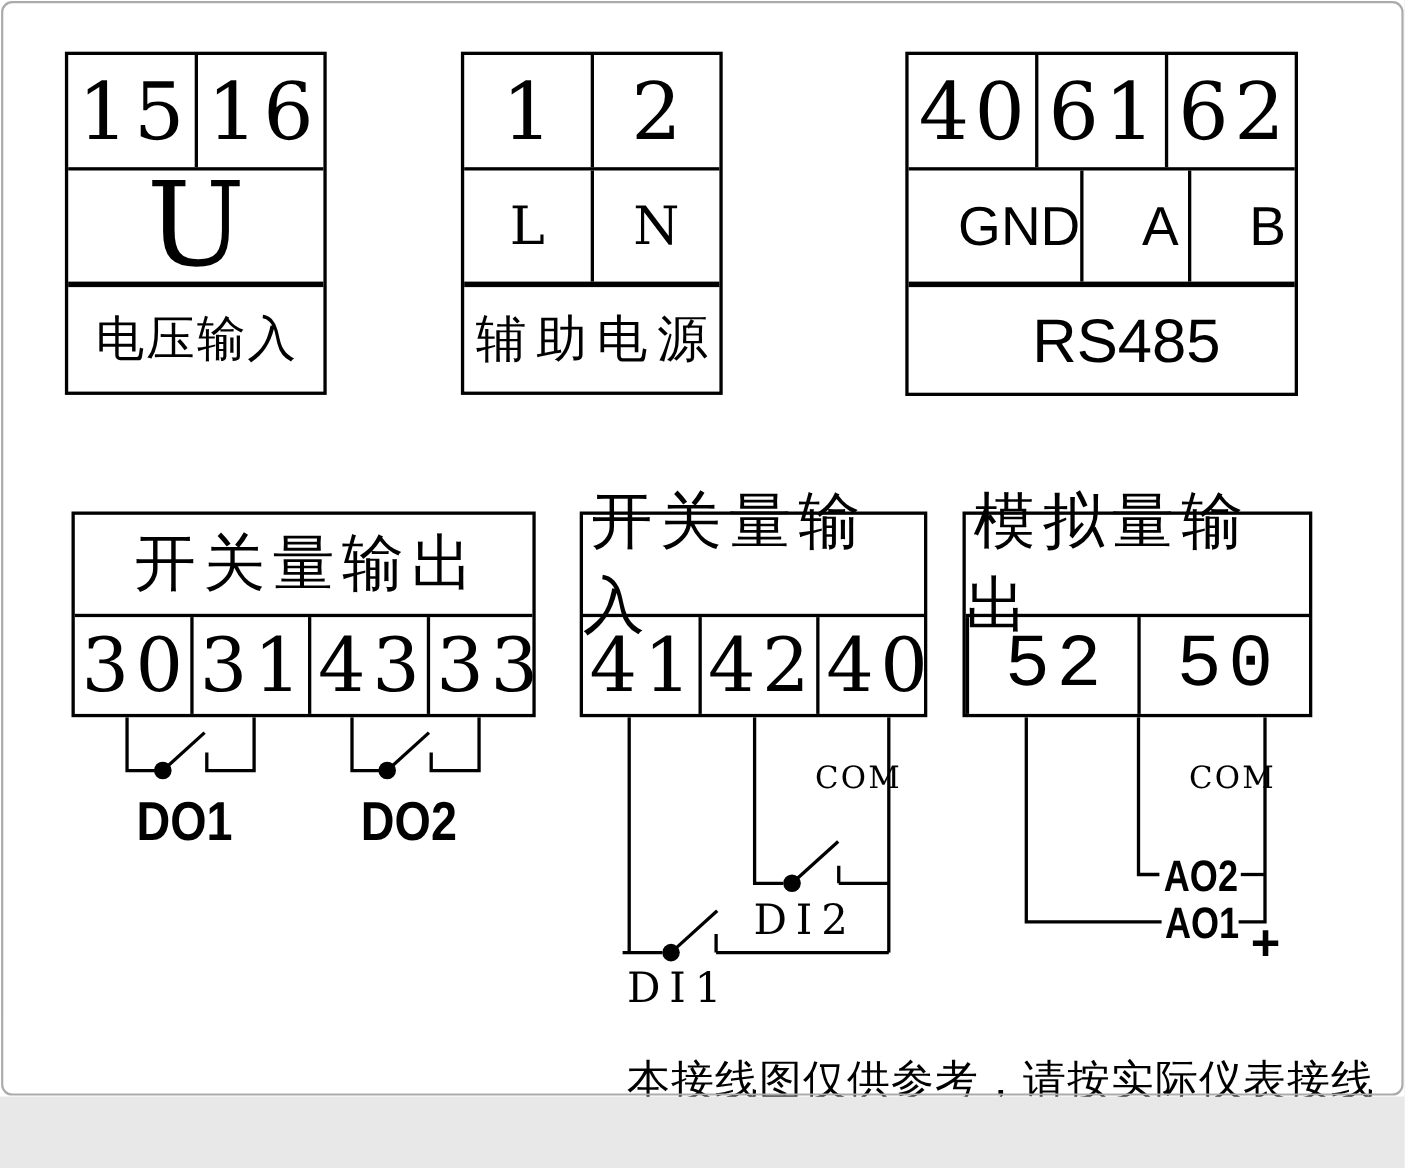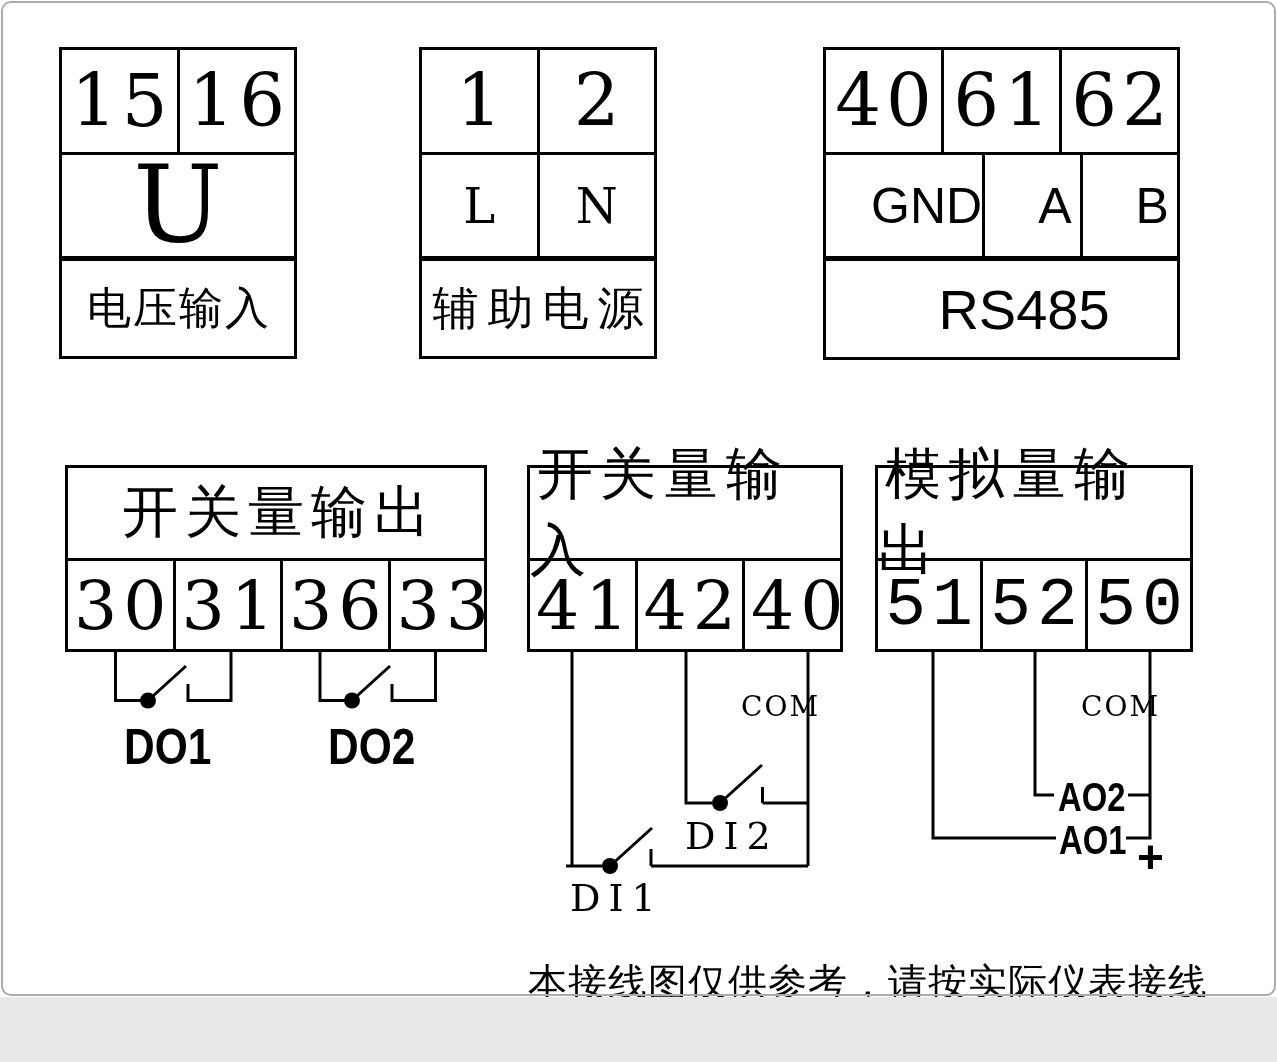--- a/index.html
+++ b/index.html
@@ -53,21 +53,21 @@
     transform: scaleX(.85); transform-origin: 0 50%;
   }
   .chan-sm {
     font-family: "Liberation Sans", "DejaVu Sans", sans-serif;
     font-weight: bold; font-size: 40px;
     transform: scaleX(.82); transform-origin: 0 50%;
   }
   .di-lbl  { font-size: 38px; letter-spacing: 8px; }
   .com-lbl { font-size: 28px; letter-spacing: 2px; margin-top: 32px; }
   .plus    { font-family: "Liberation Sans", "DejaVu Sans", sans-serif; font-weight: bold; font-size: 46px; }
-  .footnote { font-size: 39px; letter-spacing: 1px; }
+  .footnote { font-size: 39px; letter-spacing: 1px; margin-left: 42px; }
 </style>
 </head>
 <body>
 
 <div class="canvas">
 
   <svg class="wires" width="1277" height="1062" viewBox="0 0 1277 1062">
 
     <g>
       <path d="M115.5 652 L115.5 700.5 L141 700.5"></path>
@@ -150,42 +150,41 @@
     </div>
   </div>
 
   <div class="block" style="left:65px; top:465px; width:422px; height:187px;">
     <div class="row mhead">
       <div class="cell">开关量输出</div>
     </div>
     <div class="row grow">
       <div class="cell num-m">30</div>
       <div class="cell num-m bl">31</div>
-      <div class="cell num-m bl">36</div>
+      <div class="cell num-m bl">43</div>
       <div class="cell num-m bl">33</div>
     </div>
   </div>
 
   <div class="block" style="left:527px; top:465px; width:316px; height:187px;">
     <div class="row mhead">
       <div class="cell">开关量输入</div>
     </div>
     <div class="row grow">
       <div class="cell num-m">41</div>
       <div class="cell num-m bl">42</div>
       <div class="cell num-m bl">40</div>
     </div>
   </div>
 
   <div class="block" style="left:875px; top:465px; width:318px; height:187px;font-family:Liberation Mono, monospace;">
     <div class="row mhead">
       <div class="cell">模拟量输出</div>
     </div>
     <div class="row grow">
-      <div class="cell num-m">51</div>
       <div class="cell num-m bl">52</div>
       <div class="cell num-m bl">50</div>
     </div>
   </div>
 
   <div class="abs chan" style="left:124px; top:722px;">DO1</div>
   <div class="abs chan" style="left:328px; top:722px;">DO2</div>
 
   <div class="abs com-lbl" style="left:741px; top:661px;">COM</div>
   <div class="abs di-lbl" style="left:685px; top:817px;">DI2</div>

